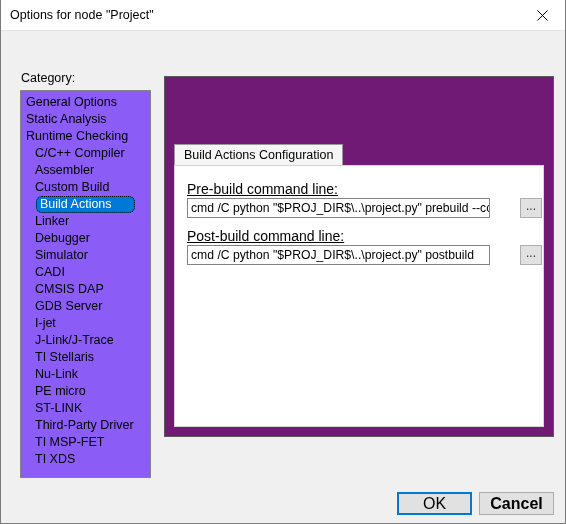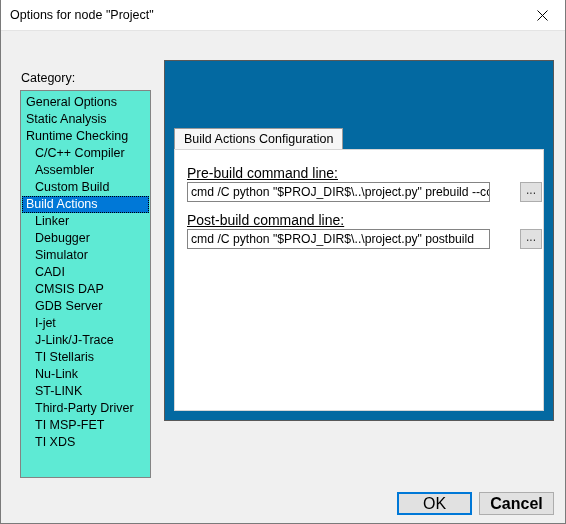--- a/index.html
+++ b/index.html
@@ -53,50 +53,51 @@
   
   .category-label {
     position: absolute;
     left: 20px; top: 71px;
     font-size: 12.5px;
   }
   .category-list {
     position: absolute;
     left: 19px; top: 90px;
     width: 131px; height: 388px;
-    background: #5eead4;
+    background: #8b5cf6;
     border: 1px solid #848484;
     overflow: hidden;
     padding-top: 3px;
   }
   .cat-item {
     height: 17px;
     line-height: 17px;
     padding-left: 5px;
     font-size: 12.5px;
     white-space: nowrap;
     color: #000;
     cursor: default;
   }
   .cat-item.indent { padding-left: 14px; }
   .cat-item.selected {
     background: #0078d7;
     color: #ffffff;
     outline: 1px dotted #000;
     outline-offset: -1px;
-    margin: 0 1px;
+    margin: 0 15px;
     padding-left: 4px;
+    border-radius: 6px;
   }
 
   
   .right-panel {
     position: absolute;
-    left: 163px; top: 60px;
+    left: 163px; top: 76px;
     width: 390px; height: 361px;
-    background: #0369a1;
+    background: #701a75;
     border: 1px solid #585858;
   }
   .tabstrip {
     position: absolute;
     left: 9px; top: 67px;
     height: 22px;
   }
   .tab {
     position: absolute;
     left: 0; top: 0;
@@ -198,20 +199,21 @@
       <div class="cat-item indent">Linker</div>
       <div class="cat-item indent">Debugger</div>
       <div class="cat-item indent">Simulator</div>
       <div class="cat-item indent">CADI</div>
       <div class="cat-item indent">CMSIS DAP</div>
       <div class="cat-item indent">GDB Server</div>
       <div class="cat-item indent">I-jet</div>
       <div class="cat-item indent">J-Link/J-Trace</div>
       <div class="cat-item indent">TI Stellaris</div>
       <div class="cat-item indent">Nu-Link</div>
+      <div class="cat-item indent">PE micro</div>
       <div class="cat-item indent">ST-LINK</div>
       <div class="cat-item indent">Third-Party Driver</div>
       <div class="cat-item indent">TI MSP-FET</div>
       <div class="cat-item indent">TI XDS</div>
     </div>
 
   <div class="right-panel">
 
     <div class="tabstrip">
       <div class="tab">Build Actions Configuration</div>

